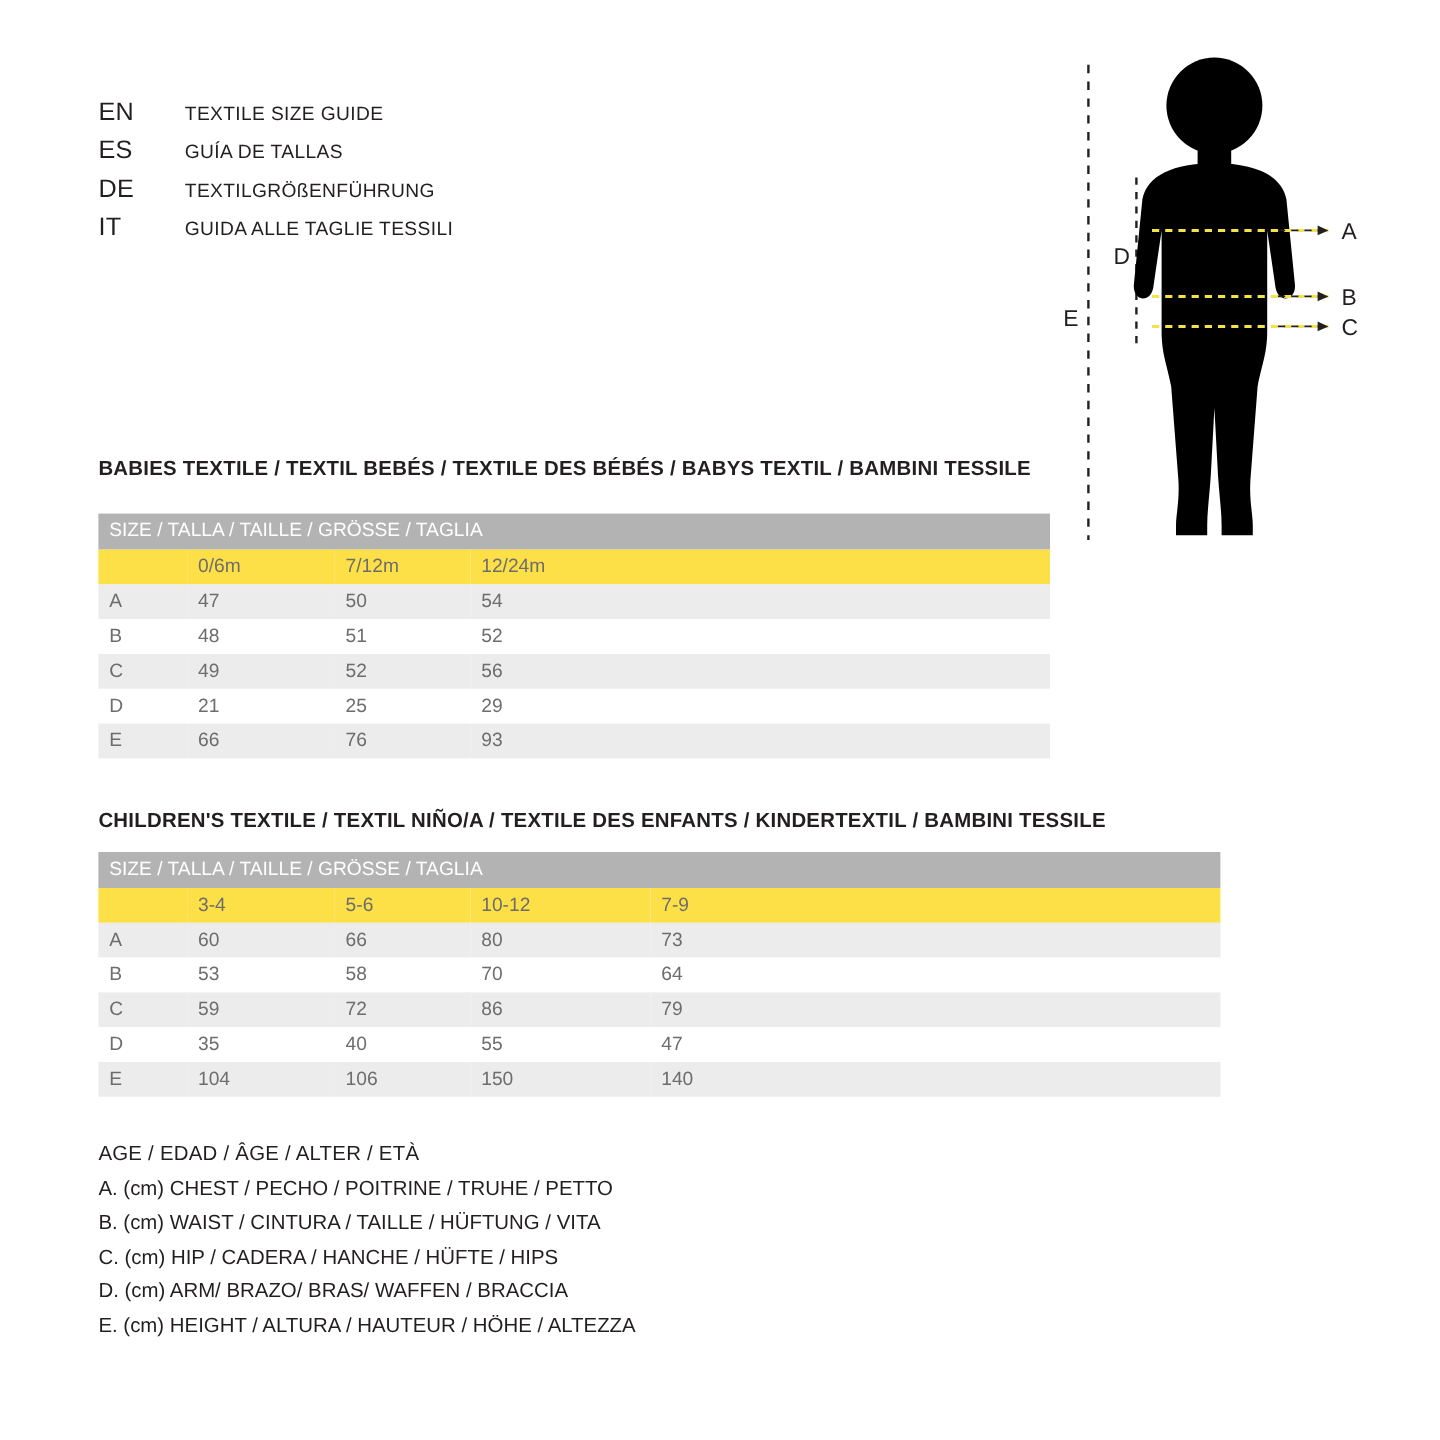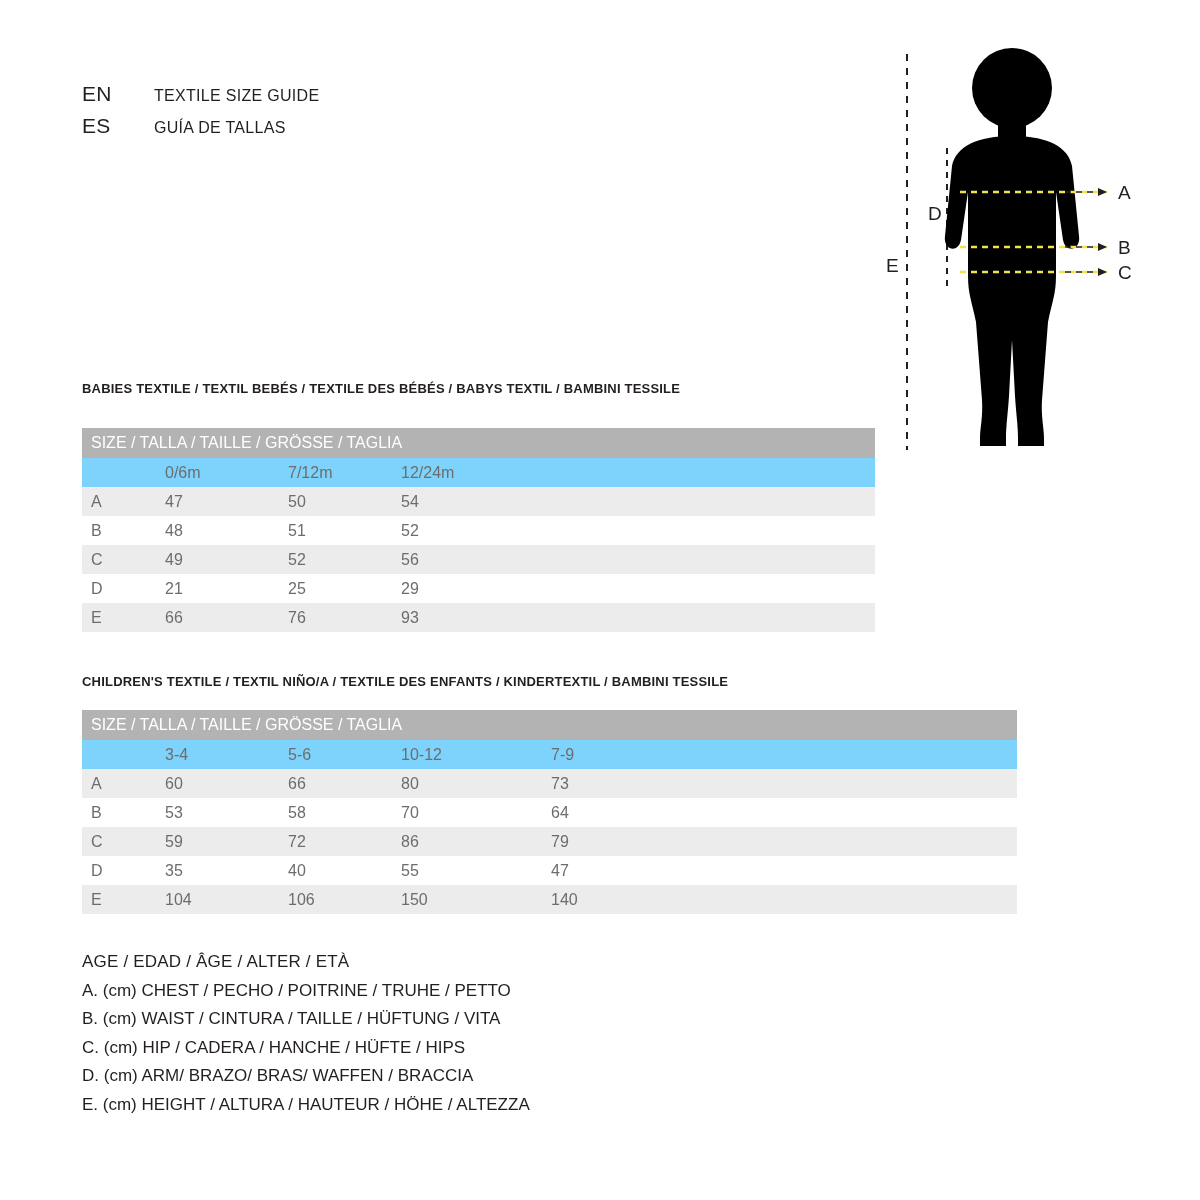--- a/index.html
+++ b/index.html
@@ -53,21 +53,21 @@
     left: 860px;
     top: 40px;
     width: 300px;
     height: 420px;
   }
   .figure-area svg { display: block; }
 
   
   .section-title {
     position: absolute;
-    font-size: 13px;
+    font-size: 17px;
     font-weight: bold;
     color: #231f20;
     white-space: nowrap;
     letter-spacing: 0.2px;
   }
   table.size-table {
     position: absolute;
     border-collapse: collapse;
     font-size: 16px;
     color: #5a5a5a;
@@ -80,21 +80,21 @@
     font-size: 16px;
     color: #6d6d6d;
   }
   tr.header-row td {
     background: #b3b3b3;
     color: #ffffff;
     font-size: 16px;
     height: 30px;
   }
   tr.sizes-row td {
-    background: #7dd3fc;
+    background: #fde047;
     color: #6d6d6d;
   }
   tr.shade td { background: #ececec; }
   tr.plain td { background: #ffffff; }
   .cell-pad { padding-left: 9px !important; }
   .cell-label { padding-left: 9px !important; }
 
   
   .legend {
     position: absolute;
@@ -116,20 +116,28 @@
 <div class="page">
 
   <div class="lang-block">
     <div class="lang-row">
       <span class="lang-code">EN</span>
       <span class="lang-text">TEXTILE SIZE GUIDE</span>
     </div>
     <div class="lang-row">
       <span class="lang-code">ES</span>
       <span class="lang-text">GUÍA DE TALLAS</span>
+    </div>
+    <div class="lang-row">
+      <span class="lang-code">DE</span>
+      <span class="lang-text">TEXTILGRÖßENFÜHRUNG</span>
+    </div>
+    <div class="lang-row">
+      <span class="lang-code">IT</span>
+      <span class="lang-text">GUIDA ALLE TAGLIE TESSILI</span>
     </div>
   </div>
 
   <div class="figure-area">
     <svg width="300" height="420" viewBox="0 0 300 420" xmlns="http://www.w3.org/2000/svg">
 
       <line x1="47" y1="14" x2="47" y2="410" stroke="#231f20" stroke-width="2" stroke-dasharray="7,7"></line>
 
       <line x1="87" y1="108" x2="87" y2="250" stroke="#231f20" stroke-width="2" stroke-dasharray="6,6"></line>
 

